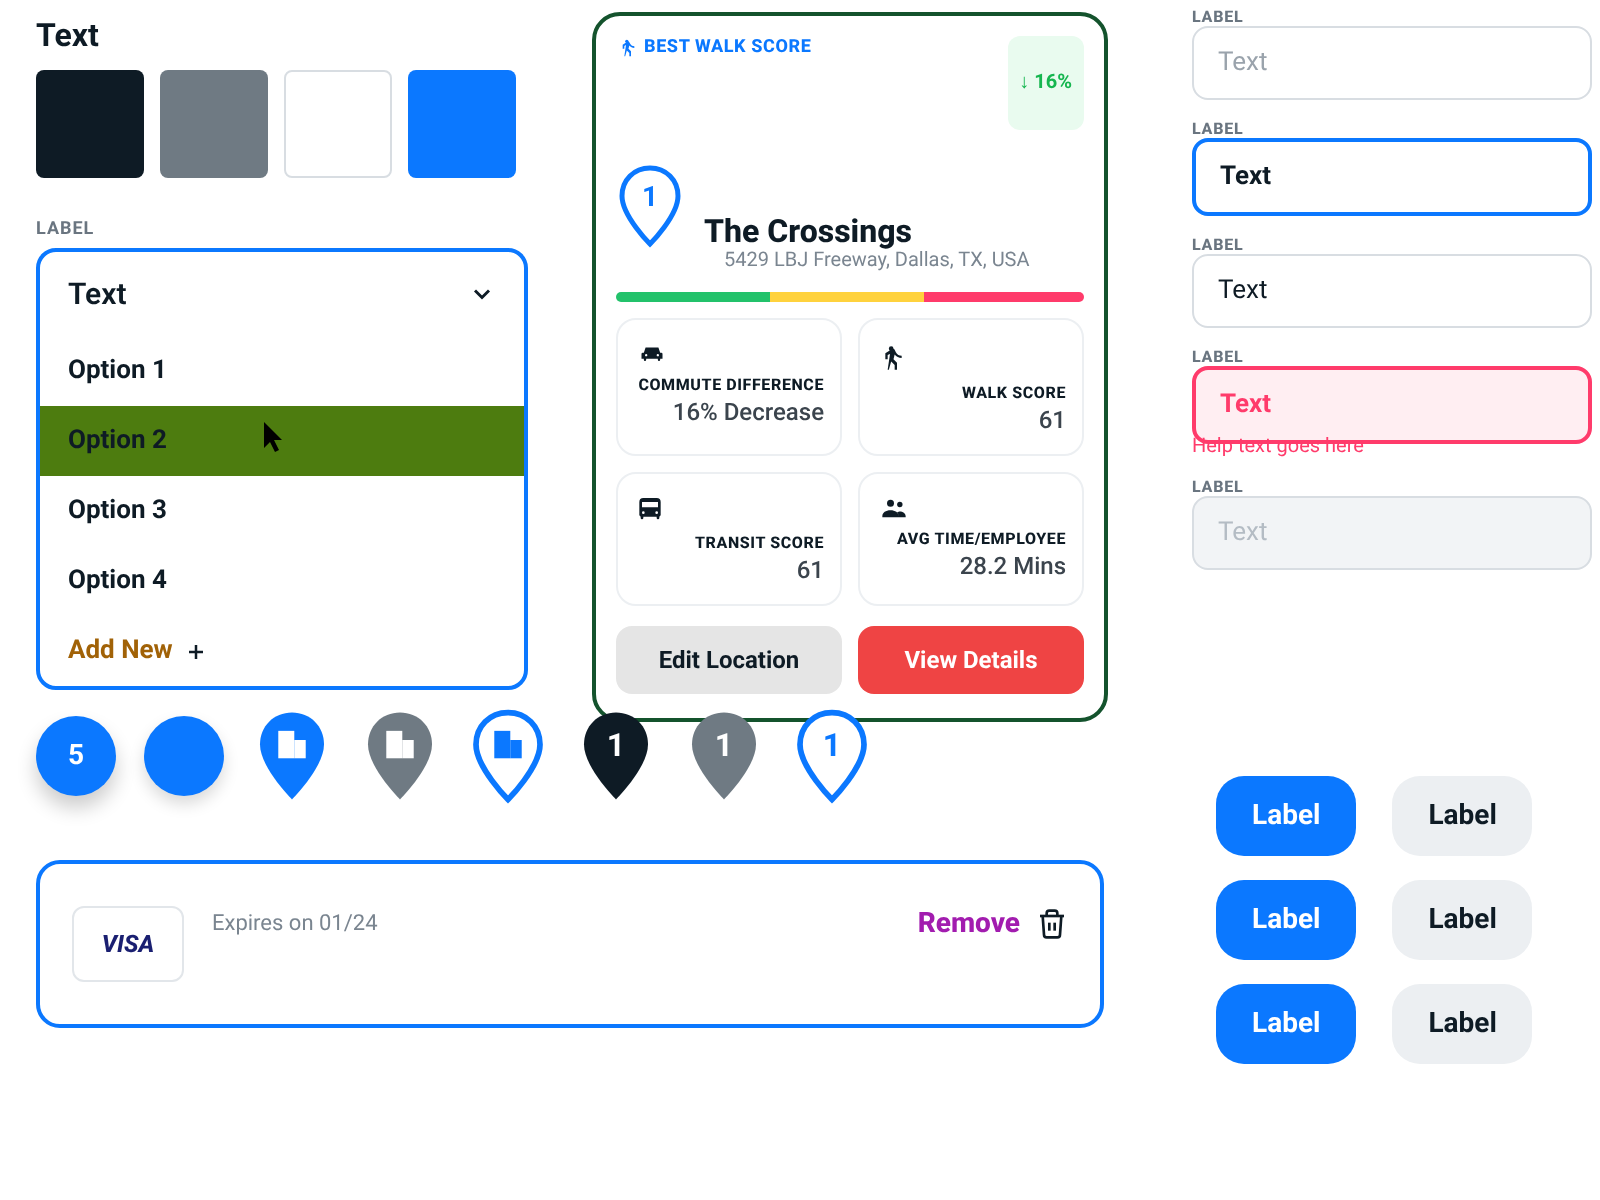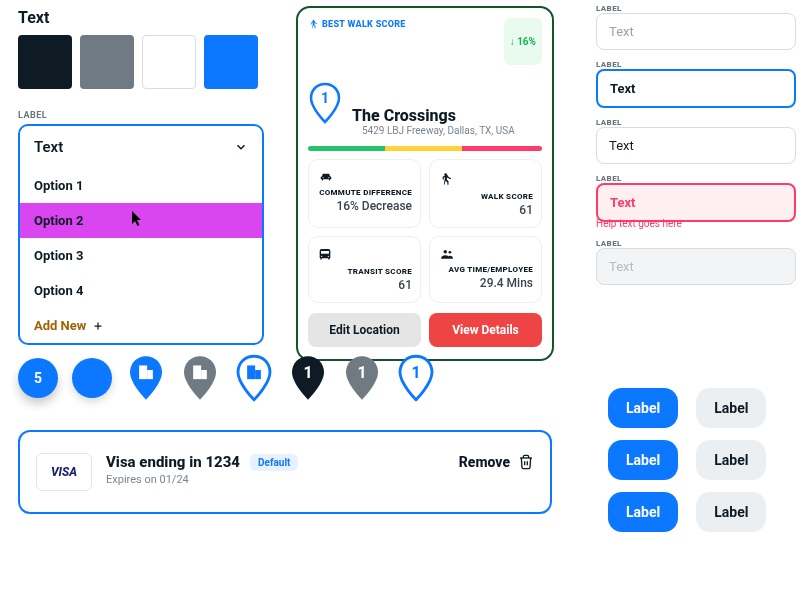--- a/index.html
+++ b/index.html
@@ -11,21 +11,21 @@
   .swatches { display: flex; gap: 8px; }
   .sw { width: 54px; height: 54px; border-radius: 4px; }
   .sw-border { border: 1px solid #d8dde2; }
 
   
   .dd-wrap { position: absolute; left: 18px; top: 110px; width: 246px; }
   .dd-label { font-size: 9px; font-weight: 700; color: #6a7580; letter-spacing: .5px; margin-bottom: 4px; }
   .dd { border: 2px solid #0b78ff; border-radius: 10px; background: #fff; overflow: hidden; }
   .dd-sel { padding: 12px 14px; font-size: 15px; font-weight: 600; color: #0e1b25; display: flex; justify-content: space-between; align-items: center; }
   .dd-item { padding: 10px 14px; font-size: 13px; font-weight: 700; color: #0e1b25; cursor: pointer; }
-  .dd-item.hover { background: #d946ef; position: relative; }
+  .dd-item.hover { background: #4d7c0f; position: relative; }
   .cursor { position: absolute; right: 118px; top: 8px; }
   .dd-add { padding: 10px 14px; font-size: 13px; font-weight: 700; color: #a16207; display: flex; align-items: center; gap: 6px; cursor: pointer; }
 
   
   .card { position: absolute; left: 296px; top: 6px; width: 258px; border: 2px solid #14532d; border-radius: 14px; background: #fff; padding: 10px 10px 12px; }
   .card-top { display: flex; align-items: flex-start; justify-content: space-between; }
   .badge-ws { font-size: 9px; font-weight: 800; color: #0b78ff; letter-spacing: .3px; display:flex; align-items:center; gap:4px;}
   .delta { font-size: 10px; font-weight: 700; color: #15b64f; padding: 18px 6px; border-radius: 6px; background:#e9fbef;}
   .card-head { display: flex; gap: 10px; margin-top: 4px; align-items: center; }
   .pin-lg { width: 34px; height: 42px; display:flex; align-items:center; justify-content:center;}
@@ -48,21 +48,21 @@
   .circ { width:40px; height:40px; border-radius:50%; background:#0b78ff; display:flex; align-items:center; justify-content:center; color:#fff; font-weight:700; font-size:14px; box-shadow:0 4px 8px rgba(0,0,0,.15);}
   .circ.shadow{ box-shadow: 0 6px 10px rgba(0,0,0,0.2); }
 
   
   .pay { position:absolute; left:18px; top:430px; width:534px; border:2px solid #0b78ff; border-radius:12px; padding:21px 16px; display:flex; align-items:flex-start; gap:14px; }
   .visa-box { width:56px; height:38px; border:1px solid #e2e6ea; border-radius:6px; display:flex; align-items:center; justify-content:center; font-size:12px; font-weight:800; font-style:italic; color:#1a1f71; }
   .pay-main { flex:1; }
   .pay-title { font-size:15px; font-weight:800; color:#0e1b25; display:flex; align-items:center; gap:10px;}
   .chip { font-size:10px; font-weight:700; color:#0b78ff; background:#e7f1ff; padding:3px 8px; border-radius:6px; }
   .pay-sub { font-size:11px; color:#7a8590; margin-top:2px;}
-  .pay-rm { font-size:14px; font-weight:800; color:#0f172a; display:flex; align-items:center; gap:8px; cursor:pointer;}
+  .pay-rm { font-size:14px; font-weight:800; color:#a21caf; display:flex; align-items:center; gap:8px; cursor:pointer;}
 
   
   .inputs { position:absolute; left:596px; top:4px; width:200px; display:flex; flex-direction:column; gap:10px; }
   .fld-lbl { font-size:8px; font-weight:800; letter-spacing:.4px; color:#6a7580; }
   .fld { border:1px solid #d8dde2; border-radius:8px; padding:10px 12px; font-size:13px; color:#0e1b25; background:#fff;}
   .fld.placeholder{ color:#9aa3ac; }
   .fld.focus { border:2px solid #0b78ff; font-weight:700; }
   .fld.error { border:2px solid #ff3b6b; color:#ff3b6b; font-weight:700; background:#ffeef2;}
   .fld.disabled { background:#f2f4f6; color:#b4bcc4; }
   .help { font-size:10px; color:#ff3b6b; margin-top:-4px;}
@@ -181,21 +181,21 @@
     </div>
     <div class="stat">
       <div class="stat-ico">
           <svg width="18" height="14" viewBox="0 0 24 24" fill="#0e1b25">
             <circle cx="9" cy="8" r="3"></circle>
             <circle cx="17" cy="9" r="2.3"></circle>
             <path d="M2 19c0-3 3-5 7-5s7 2 7 5v1H2v-1zm14 1v-1c0-1.3-.5-2.5-1.4-3.4 1-.4 2-.6 2.4-.6 2.5 0 5 1.5 5 4v1h-6z"></path>
           </svg>
         </div>
       <div class="stat-lbl">AVG TIME/EMPLOYEE</div>
-      <div class="stat-val">29.4 Mins</div>
+      <div class="stat-val">28.2 Mins</div>
     </div>
   </div>
   <div class="card-btns">
     <button class="btn btn-sec">Edit Location</button>
     <button class="btn btn-pri">View Details</button>
   </div>
 </div>
 
 <div class="pins">
   <div class="circ shadow">5</div>
@@ -231,24 +231,20 @@
     </svg>
   <svg width="40" height="48" viewBox="0 0 34 42">
       <path d="M17 2C9 2 3 8 3 16c0 10 14 24 14 24s14-14 14-24C31 8 25 2 17 2z" fill="#fff" stroke="#0b78ff" stroke-width="2.5"></path>
       <text x="17" y="21" text-anchor="middle" font-size="14" font-weight="700" fill="#0b78ff">1</text>
     </svg>
 </div>
 
 <div class="pay">
   <div class="visa-box">VISA</div>
   <div class="pay-main">
-    <div class="pay-title">
-      <span>Visa ending in 1234</span>
-      <span class="chip">Default</span>
-    </div>
     <div class="pay-sub">Expires on 01/24</div>
   </div>
   <div class="pay-rm">
     <span>Remove</span>
     <span>
       <svg width="16" height="18" viewBox="0 0 24 24" fill="none" stroke="#0e1b25" stroke-width="2">
           <polyline points="3 6 5 6 21 6"></polyline>
           <path d="M19 6l-1 14a2 2 0 01-2 2H8a2 2 0 01-2-2L5 6m3 0V4a2 2 0 012-2h4a2 2 0 012 2v2"></path>
           <line x1="10" y1="11" x2="10" y2="17"></line>
           <line x1="14" y1="11" x2="14" y2="17"></line>

